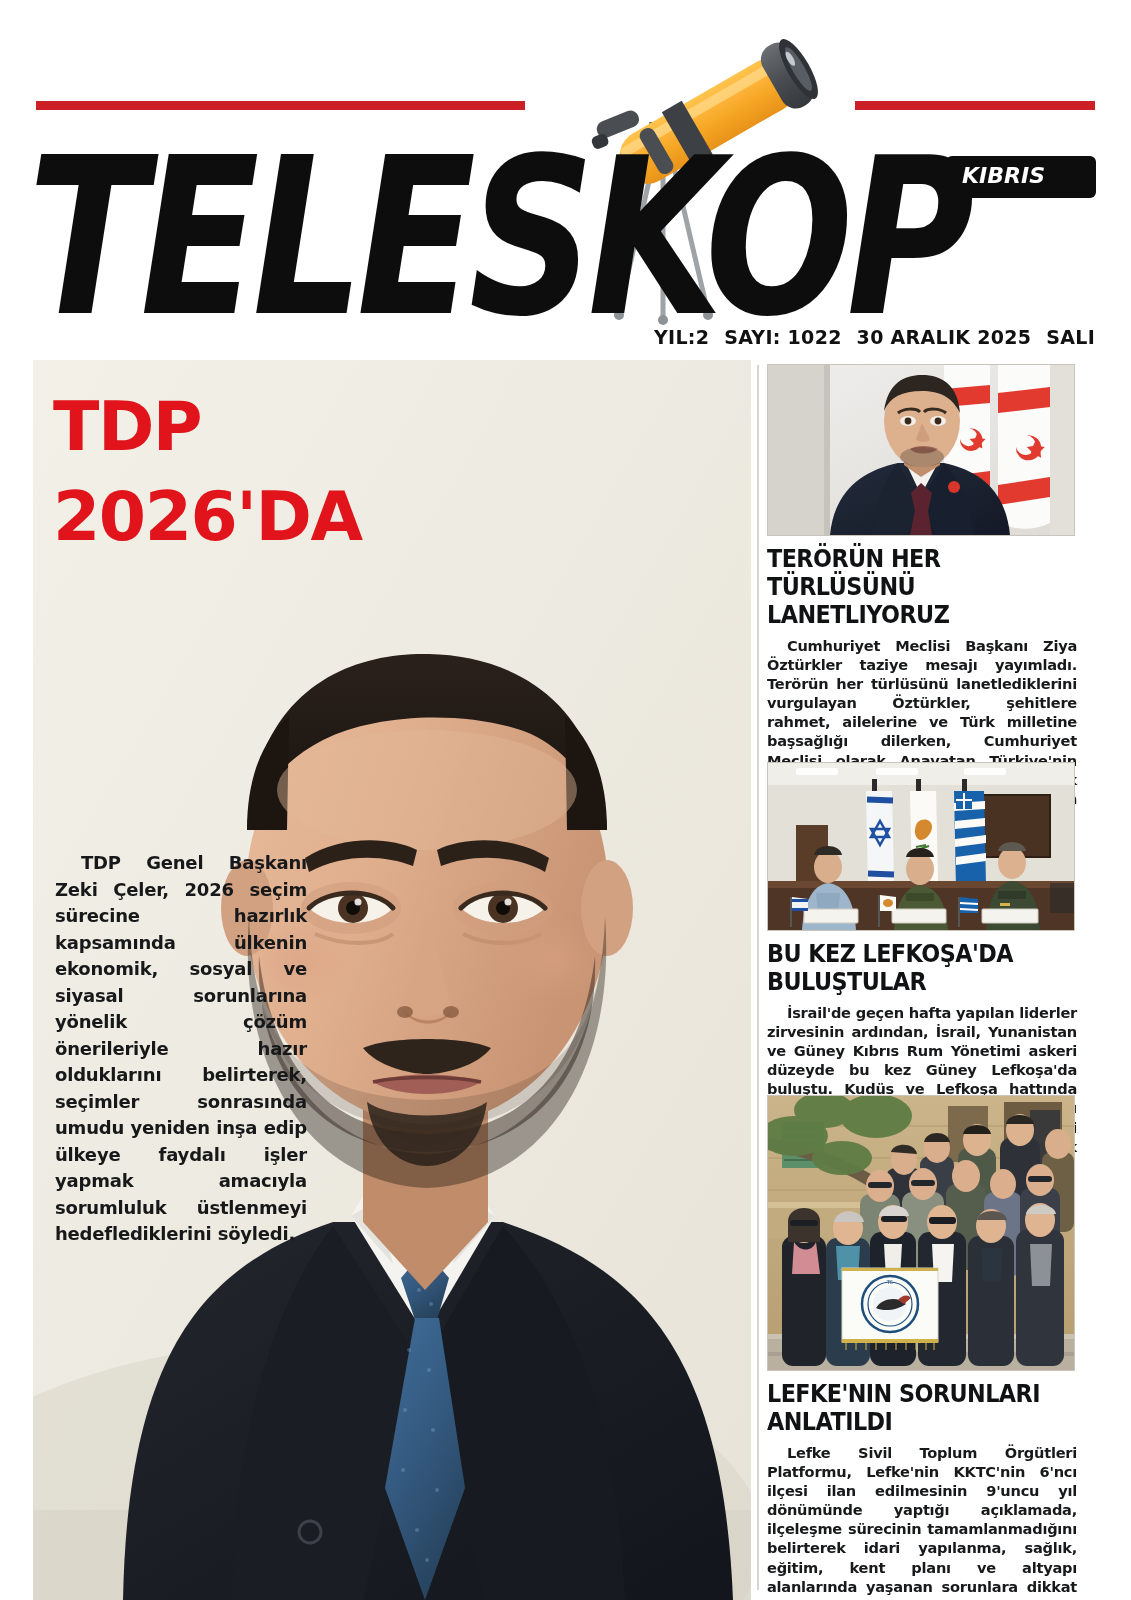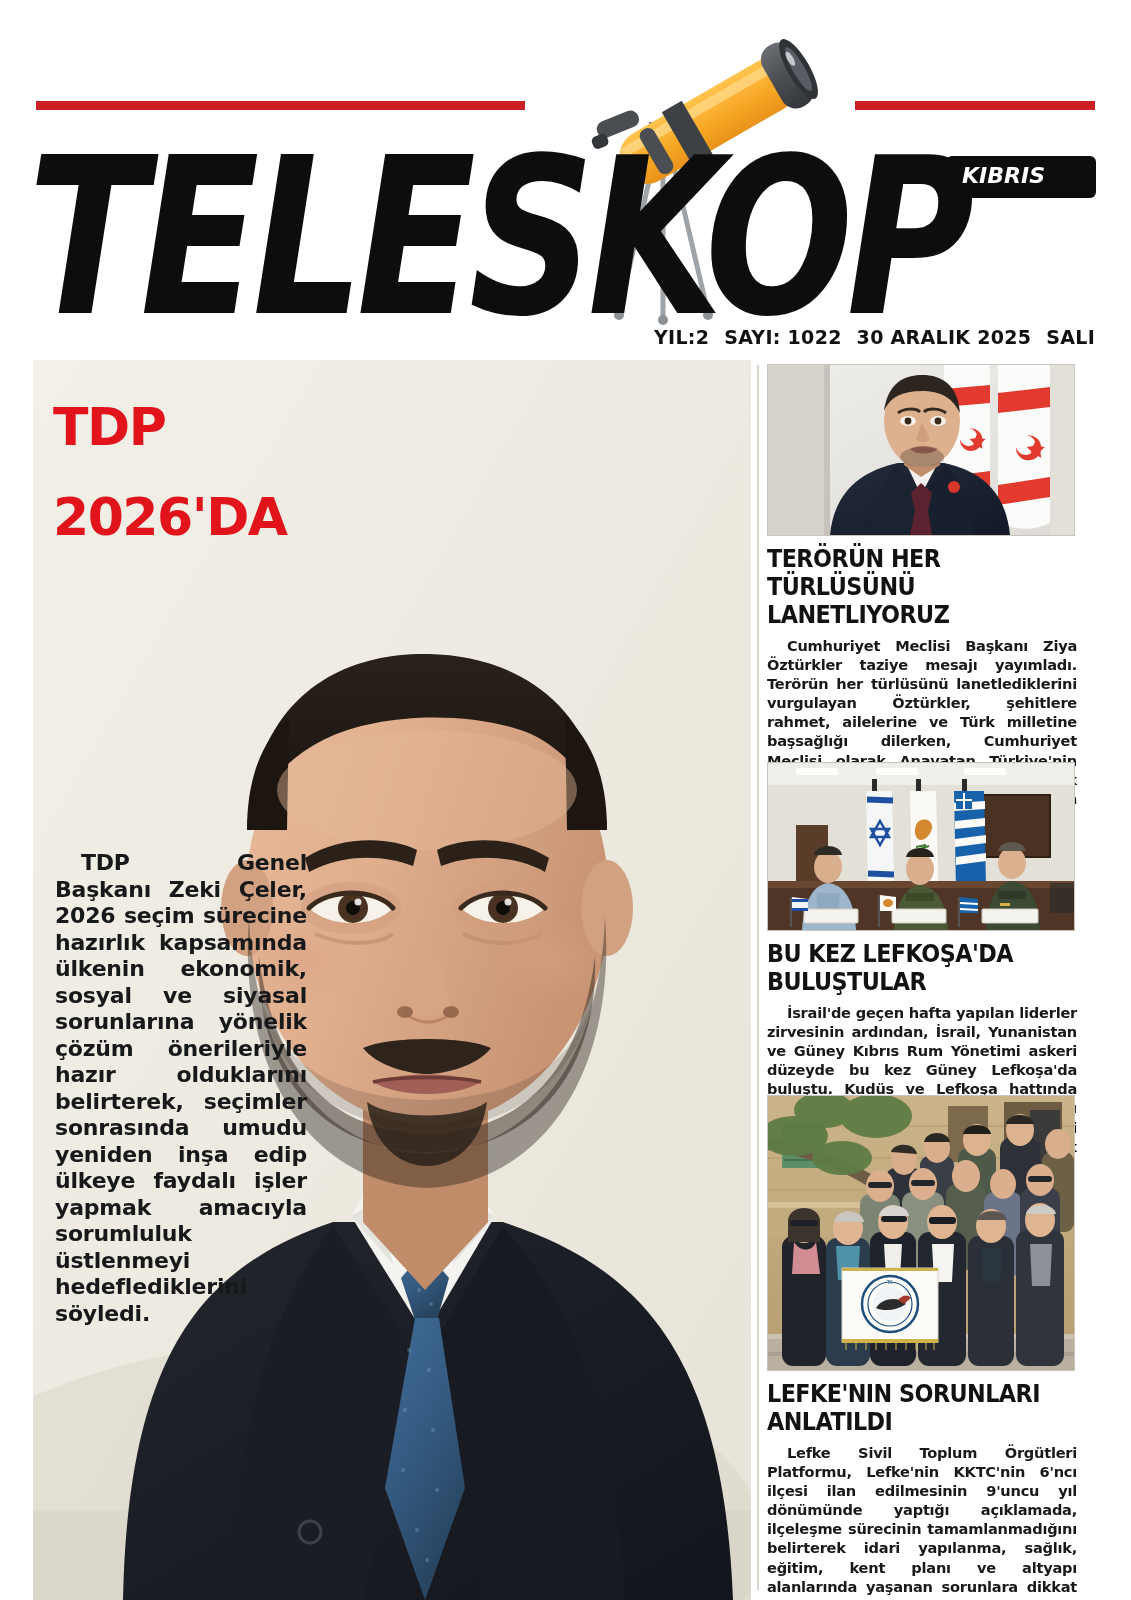--- a/index.html
+++ b/index.html
@@ -129,36 +129,36 @@
   .lead-photo svg { display:block; width: 718px; height: 1240px; }
 
   
   .lead-head {
     position: absolute;
     left: 20px; top: 22px;
     width: 470px;
     z-index: 3;
     font-family: "DejaVu Sans", sans-serif;
     font-weight: 700;
-    font-size: 52px;
+    font-size: 68px;
     line-height: 90px;
     letter-spacing: -1.5px;
     color: #e1141c;
     text-transform: uppercase;
   }
   .lead-head .ln { display: block; white-space: nowrap; }
 
   .lead-body {
     position: absolute;
     left: 22px; top: 490px;
     width: 252px;
     z-index: 3;
     font-family: "DejaVu Sans", sans-serif;
     font-weight: 600;
-    font-size: 22px;
+    font-size: 18px;
     line-height: 26.5px;
     color: #17181a;
     text-indent: 26px;
     text-align: justify;
     letter-spacing: -0.2px;
   }
 
   
   .story { position: relative; width: 331px; }
   .story-photo {

